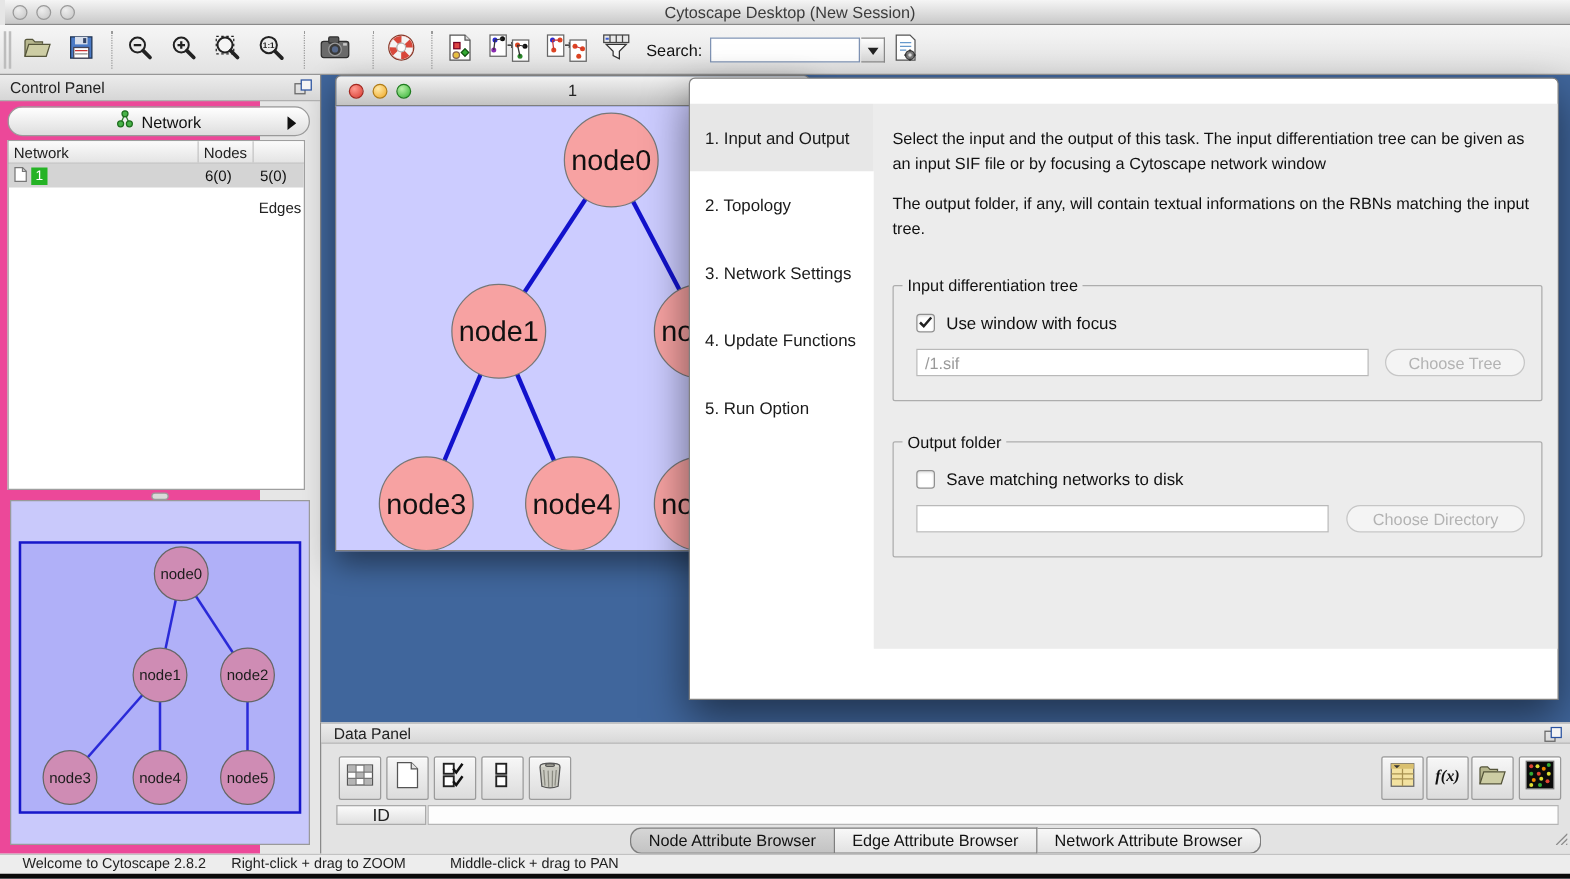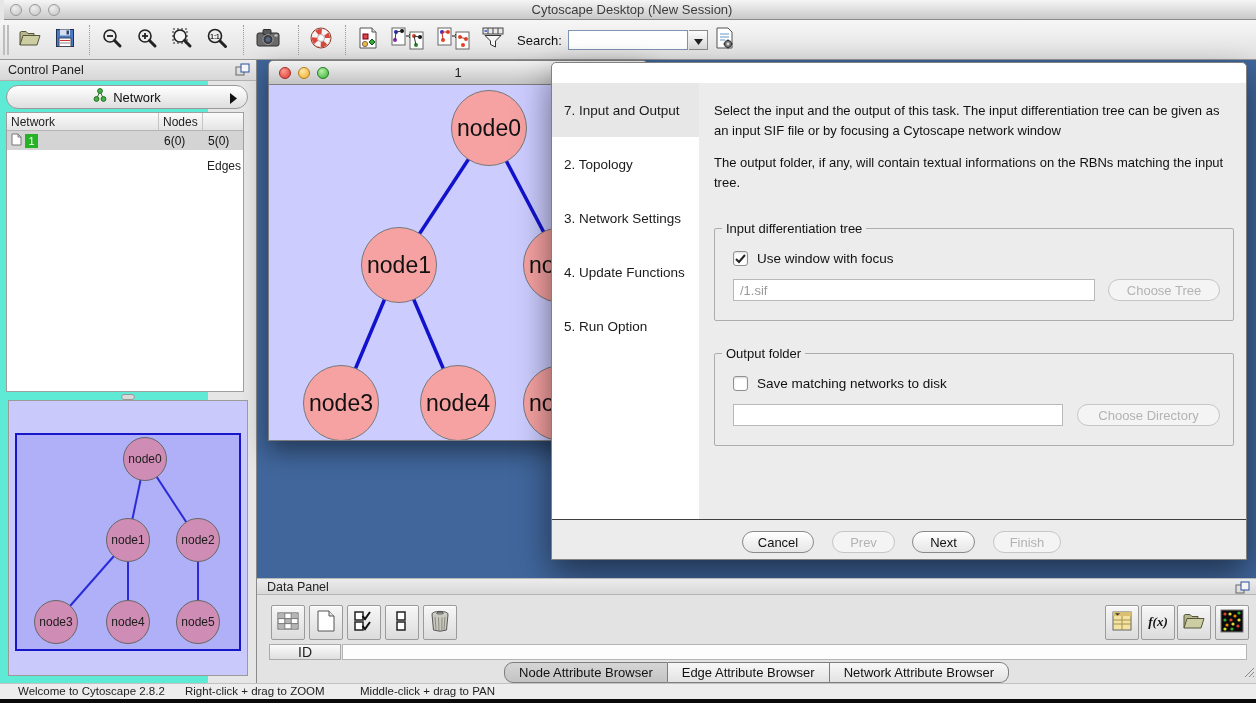--- a/index.html
+++ b/index.html
@@ -26,21 +26,21 @@
   .tb-sep { position:absolute; top:5px; width:0; height:30px; border-left:1px dotted #9a9a9a; }
   .search-label { position:absolute; top:0; height:40px; display:flex; align-items:center; font-size:13px; color:#111; }
   .search-input { position:absolute; top:10px; width:120px; height:20px; border:1px solid #7f93b4; background:#fff; font-size:12px; padding:0 4px; }
   .search-arrow { position:absolute; top:10px; width:19px; height:20px; border:1px solid #8a8a8a; border-left:none;
     background:linear-gradient(#fdfdfd,#d9d9d9); display:flex; align-items:center; justify-content:center; }
 
   
   .desktop { position:absolute; left:256px; top:60px; width:1000px; height:518px; background:#40669c; border-left:1px solid #8a8a8a; }
 
   
-  .cpanel { position:absolute; left:0; top:60px; width:208px; height:623px; background:#5eead4; }
+  .cpanel { position:absolute; left:0; top:60px; width:208px; height:623px; background:#ec4899; }
   .cpanel-header { position:absolute; left:0; top:0; width:256px; height:21px; background:linear-gradient(#ececec,#d6d6d6);
     border-bottom:1px solid #b0b0b0; font-size:12.5px; color:#222; display:flex; align-items:center; padding:0 8px; }
   .float-ic { position:absolute; right:6px; top:3px; }
   .net-tab { position:absolute; left:6px; top:25px; width:242px; height:24px; border:1px solid #9a9a9a; border-radius:12px;
     background:linear-gradient(#ffffff,#dedede); display:flex; align-items:center; justify-content:center; gap:6px; font-size:13px; color:#111; }
   .net-tab .arrow { position:absolute; right:10px; top:6px; }
   .cp-table { position:absolute; left:6px; top:52px; width:238px; height:280px; background:#fff; border:1px solid #9f9f9f; font-size:12px; }
   .cp-thead { display:flex; height:18px; background:linear-gradient(#fbfbfb,#e4e4e4); border-bottom:1px solid #b5b5b5; color:#222; }
   .cp-th { padding:2px 4px; border-right:1px solid #c4c4c4; }
   .cp-th.c1 { width:152px; } .cp-th.c2 { width:44px; } .cp-th.c3 { width:40px; border-right:none;margin-top:44px; }
@@ -392,21 +392,21 @@
       <div class="be-node" style="left:167px; top:199px">
           <span>node5</span>
         </div>
     </div>
   </div>
 
   <div class="dialog">
 
     <div class="dlg-side">
       <div class="dlg-step-band"></div>
-      <div class="dlg-step" style="top:20px">7. Input and Output</div>
+      <div class="dlg-step" style="top:20px">1. Input and Output</div>
       <div class="dlg-step" style="top:74px">2. Topology</div>
       <div class="dlg-step" style="top:128px">3. Network Settings</div>
       <div class="dlg-step" style="top:182px">4. Update Functions</div>
       <div class="dlg-step" style="top:236px">5. Run Option</div>
     </div>
 
     <div class="dlg-content">
       <div class="dlg-par" style="top:70px">The output folder, if any, will contain textual informations on the RBNs matching the input tree.</div>
       <div class="dlg-par" style="top:18px">Select the input and the output of this task. The input differentiation tree can be given as an input SIF file or by focusing a Cytoscape network window</div>
 
@@ -424,26 +424,20 @@
 
       <div class="groupbox" style="top:270px">
         <span class="gb-label">Output folder</span>
         <div class="checkbox" style="left:18px; top:22px"></div>
         <span class="cb-label" style="left:42px; top:22px">Save matching networks to disk</span>
         <input class="gb-field" style="left: 18px; top: 50px; width: 330px;" type="text" value="">
         <button class="pill-btn disabled gb-btn" style="left:362px; top:50px; width:143px">Choose Directory</button>
       </div>
     </div>
 
-    <div class="dlg-footer">
-      <button class="pill-btn" style="left:190px; width:72px">Cancel</button>
-      <button class="pill-btn disabled" style="left:280px; width:63px">Prev</button>
-      <button class="pill-btn" style="left:360px; width:63px">Next</button>
-      <button class="pill-btn disabled" style="left:441px; width:68px">Finish</button>
-    </div>
   </div>
 
   <div class="dpanel">
     <div class="dpanel-header">
       <span>Data Panel</span>
       <span class="float-ic" style="top:2px"><svg width="15" height="14" viewBox="0 0 15 14">
             <rect x="1" y="4" width="8" height="8" fill="none" stroke="#666"></rect>
             <rect x="6" y="1" width="8" height="8" fill="#f5f5f5" stroke="#2a52a0"></rect>
           </svg></span>
     </div>

